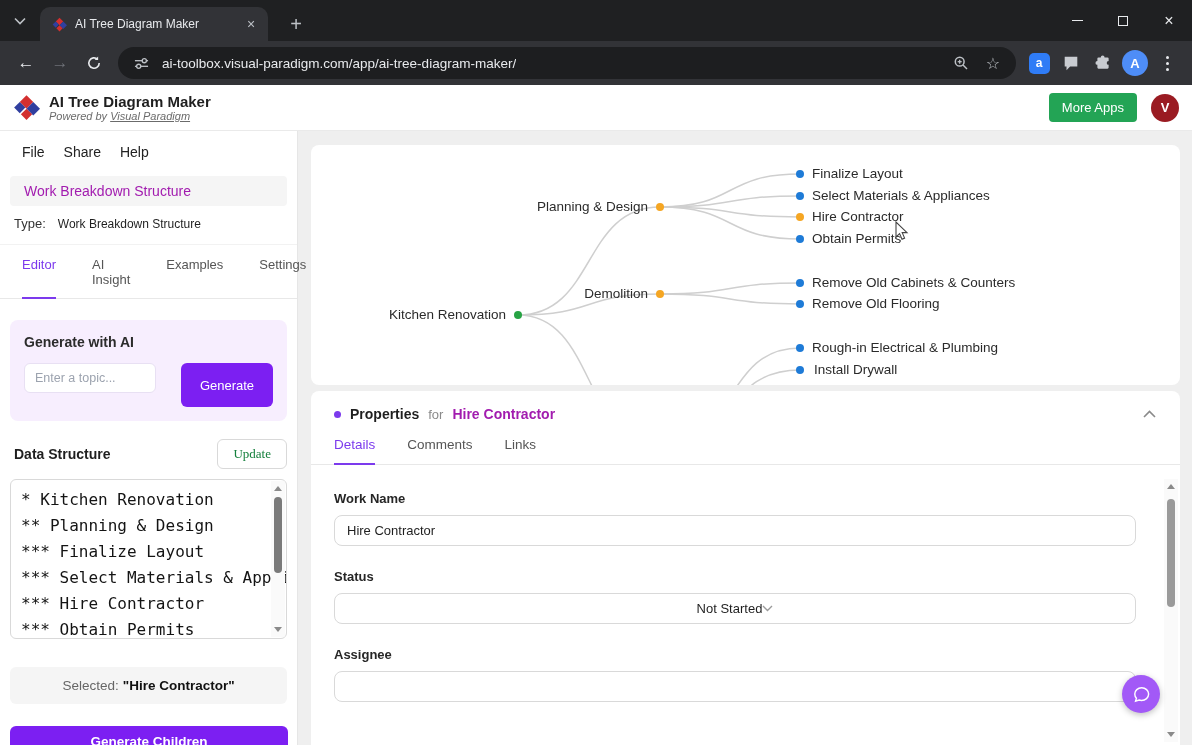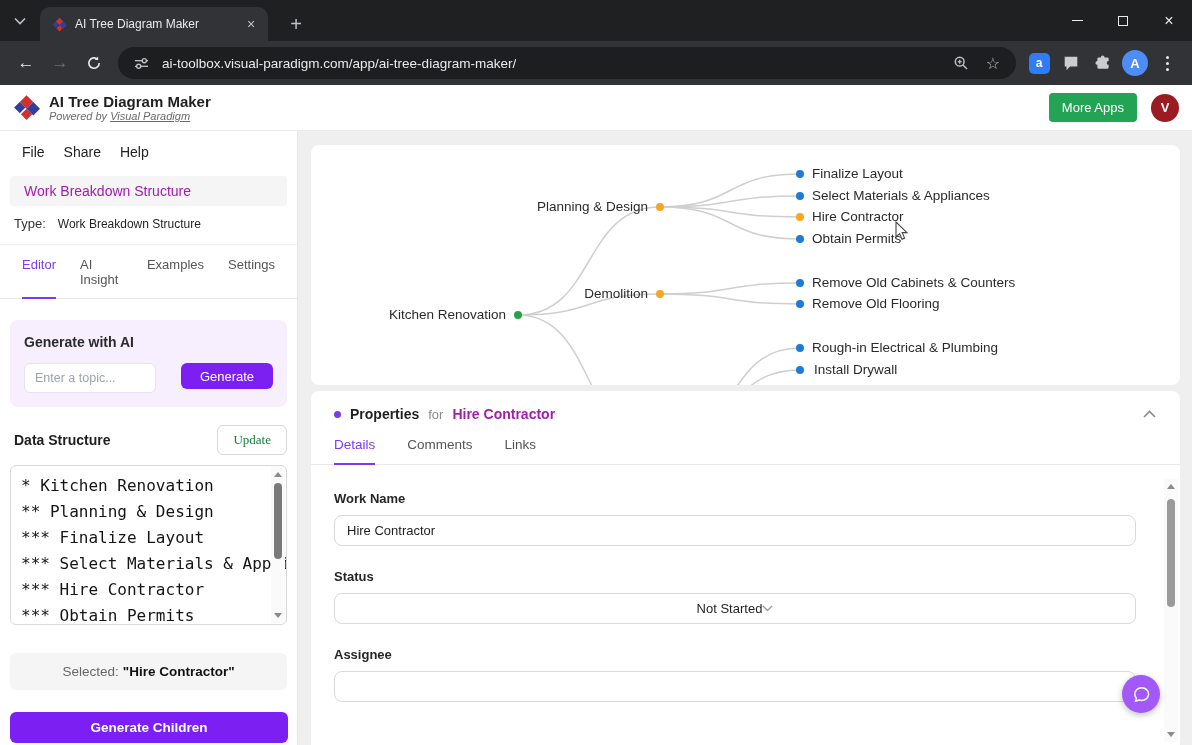--- a/index.html
+++ b/index.html
@@ -43,30 +43,30 @@
   .app-sub a-like, .vp-link { text-decoration:underline; cursor:pointer; }
   .more-apps { margin-left:auto; background:#23A455; color:#fff; font-size:13px; border:none; border-radius:4px; padding:7px 13px; cursor:pointer; }
   .avatar-v { width:28px; height:28px; margin-left:14px; border-radius:50%; background:#9A1B22; color:#fff; font-weight:700; font-size:13px; display:flex; align-items:center; justify-content:center; cursor:pointer; }
   
   .sidebar { position:absolute; top:131px; left:0; width:298px; bottom:0; background:#fff; border-right:1px solid #E6E6E6; z-index:1; }
   .menubar { display:flex; gap:19px; padding:13px 22px 10px; font-size:14px; color:#222; }
   .menubar span { cursor:pointer; }
   .doc-title { margin:6px 10px 0; background:#F5F5F5; border-radius:4px; padding:7px 14px; color:#A21CAF; font-size:14px; cursor:pointer; }
   .type-row { padding:10px 14px 13px; font-size:13px; color:#333; border-bottom:1px solid #F2F2F2; }
   .type-row .type-val { font-size:12px; margin-left:12px; color:#1f1f1f; }
-  .side-tabs { display:flex; gap:24px; padding:12px 22px 0; border-bottom:1px solid #E8E8E8; font-size:13px; color:#555; }
+  .side-tabs { display:flex; gap:36px; padding:12px 22px 0; border-bottom:1px solid #E8E8E8; font-size:13px; color:#555; }
   .side-tab { padding-bottom:11px; cursor:pointer; }
   .side-tab.active { color:#7C3AED; border-bottom:2px solid #7C3AED; margin-bottom:-1px; }
   .gen-panel { margin:21px 10px 0; background:#F7EEFE; border-radius:8px; padding:14px; }
   .gen-title { font-size:14px; font-weight:600; color:#2b2b2b; }
   .gen-row { display:flex; gap:25px; margin-top:13px; }
   .gen-row input { flex:1; min-width:0; height:30px; border:1px solid #E8E0F3; border-radius:6px; padding:0 10px; font-size:12.5px; font-family:inherit; color:#1f1f1f; }
   .gen-row input::placeholder { color:#9CA3AF; }
   .btn-purple { background:#7C1FF2; color:#fff; border:none; border-radius:6px; cursor:pointer; font-family:inherit; }
-  .gen-btn { width:92px; height:26px; font-size:13px; }
+  .gen-btn { width:92px; height:44px; font-size:13px; }
   .ds-head { display:flex; justify-content:space-between; align-items:center; padding:0 10px 0 14px; margin-top:18px; }
   .ds-title { font-size:14px; font-weight:700; color:#1f1f1f; }
   .update-btn { background:#fff; border:1px solid #D9D9D9; border-radius:6px; padding:6px 15px; font-size:13px; color:#15803d; cursor:pointer; font-family:Liberation Serif, serif; }
   .ds-box { position:relative; margin:10px 10px 0; height:160px; border:1px solid #D9D9D9; border-radius:6px; background:#fff; overflow:hidden; cursor:text; }
   .ds-box pre { font-family:"DejaVu Sans Mono", monospace; font-size:16px; line-height:26px; padding:7px 10px; color:#141414; }
   .sb-v { position:absolute; top:1px; bottom:1px; width:14px; background:#FAFAFA; display:flex; flex-direction:column; align-items:center; }
   .ds-sb { right:1px; }
   .sb-arrow { width:0; height:0; margin:5px 0; border-left:4px solid transparent; border-right:4px solid transparent; cursor:pointer; }
   .sb-arrow.up { border-bottom:5px solid #8a8a8a; }
   .sb-arrow.down { border-top:5px solid #8a8a8a; margin-top:auto; }

